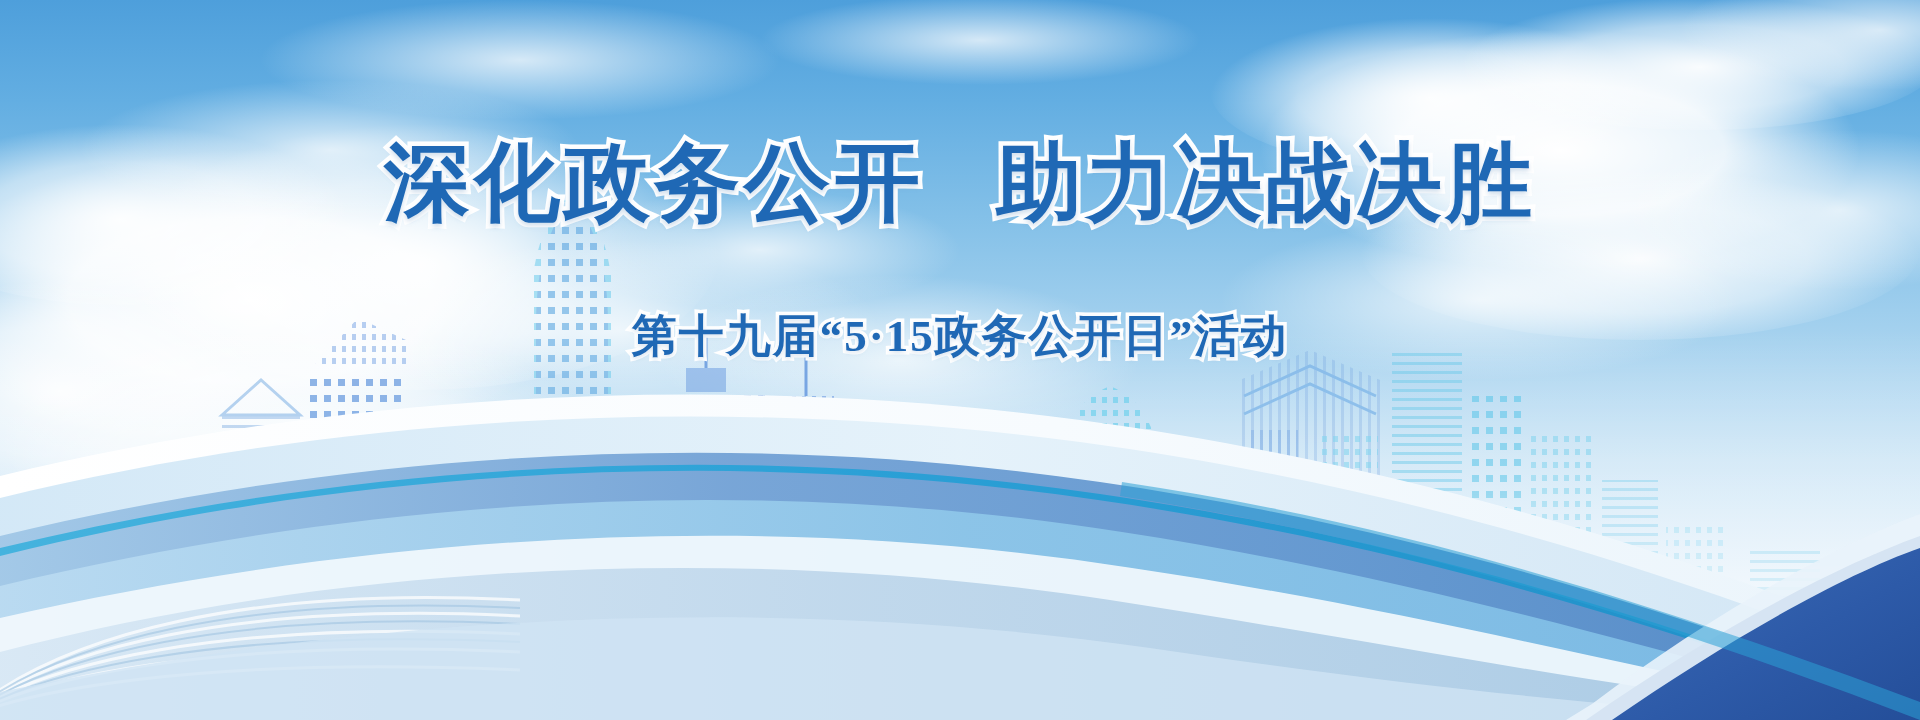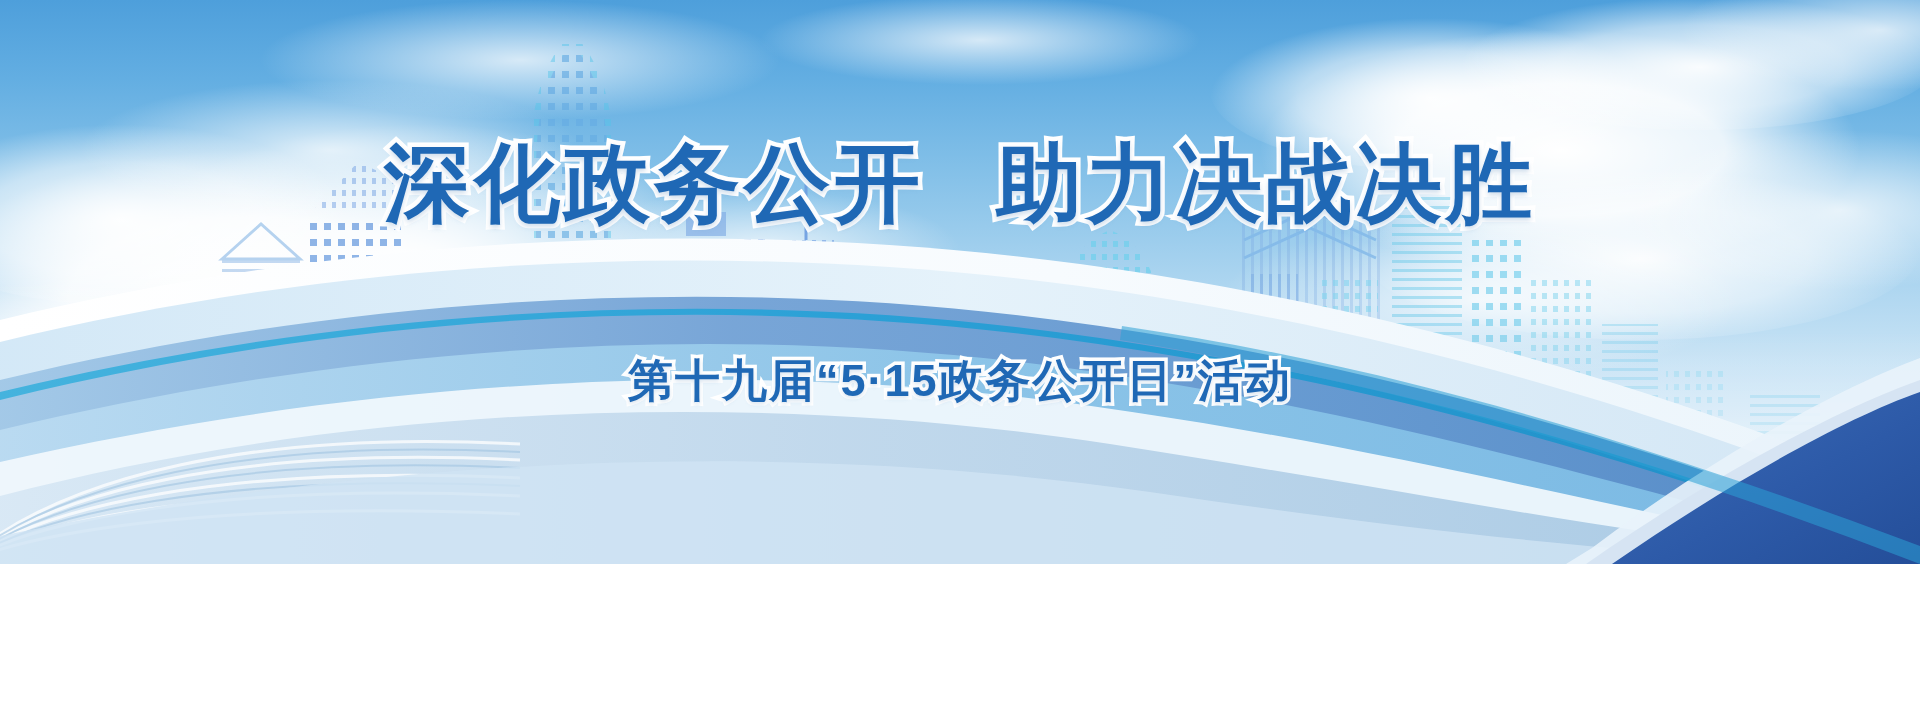--- a/index.html
+++ b/index.html
@@ -1,18 +1,18 @@
 <!DOCTYPE html>
 <html><head>
 <meta charset="utf-8">
 <style>
   html,body{margin:0;padding:0;background:#fff;}
   #banner{
-    position:relative;width:1920px;height:564px;overflow:hidden;
-    font-family:Liberation Sans, sans-serif;
+    position:relative;width:1920px;height:720px;overflow:hidden;
+    font-family:Liberation Serif, serif;
     background:linear-gradient(180deg,#4e9fdb 0%,#63aee2 14%,#83c0e8 30%,#a8d3ef 48%,#c8e3f5 64%,#dcedf9 78%,#eaf4fb 90%,#f3f9fd 100%);
   }
   
   .sky-clouds{position:absolute;inset:0;pointer-events:none;}
 
   
   .city{position:absolute;left:0;bottom:0;width:100%;height:520px;pointer-events:none;}
 
   
   .waves{position:absolute;left:0;bottom:0;width:100%;height:420px;pointer-events:none;}
@@ -30,21 +30,20 @@
   }
   .title .gap{display:inline-block;width:72px;}
   .subtitle{
     position:absolute;left:0;right:0;top:312px;text-align:center;
     font-size:45px;line-height:1.1;font-weight:700;letter-spacing:2px;
     color:#1f68b5;
     -webkit-text-stroke:7px #ffffff;
     paint-order:stroke fill;
     text-shadow:0 2px 4px rgba(120,160,200,.30);
     white-space:nowrap;
-    margin-top:44px;
   }
 </style>
 </head>
 <body>
 
 <div id="banner">
 
   <div class="sky-clouds">
     <svg width="1920" height="720" viewBox="0 0 1920 720" preserveAspectRatio="none" style="position:absolute;inset:0;">
       <defs>

